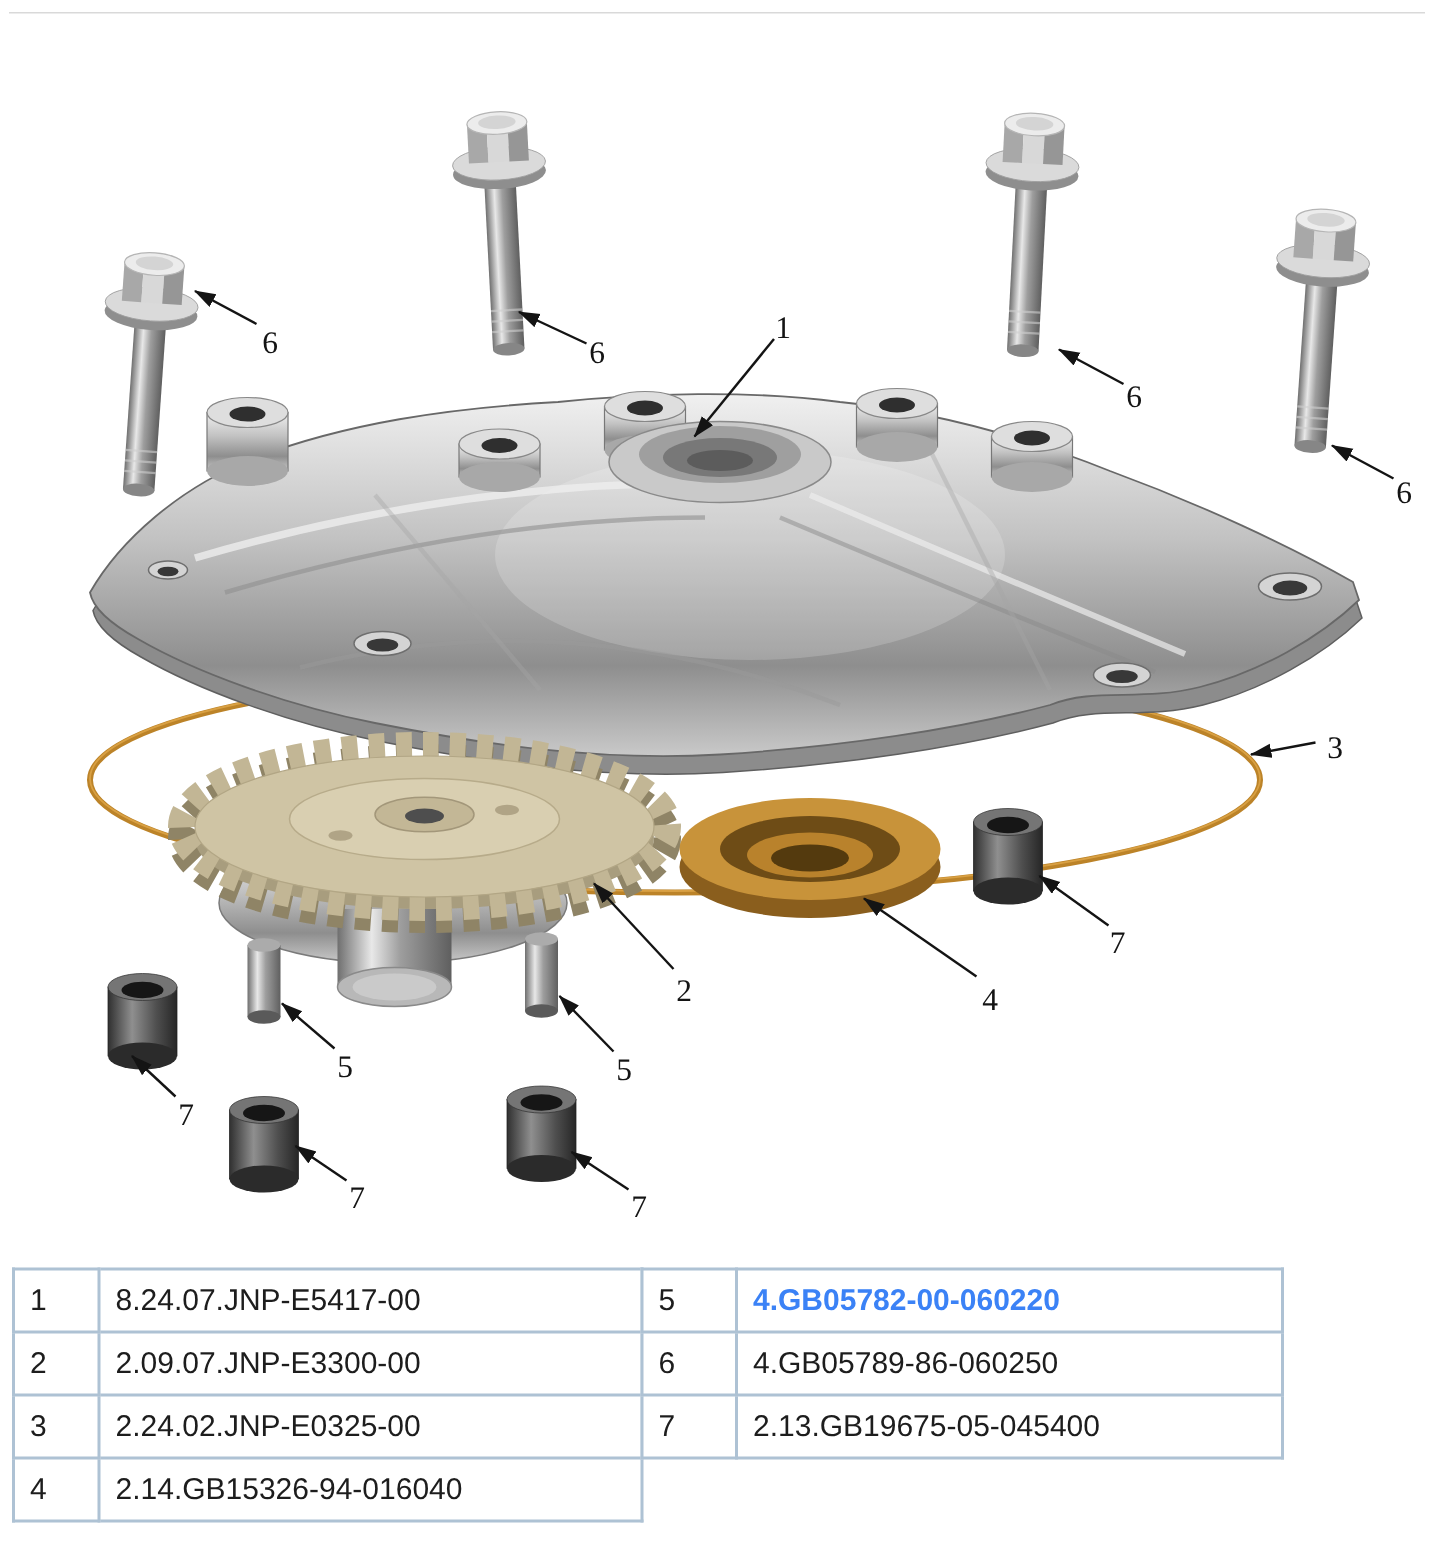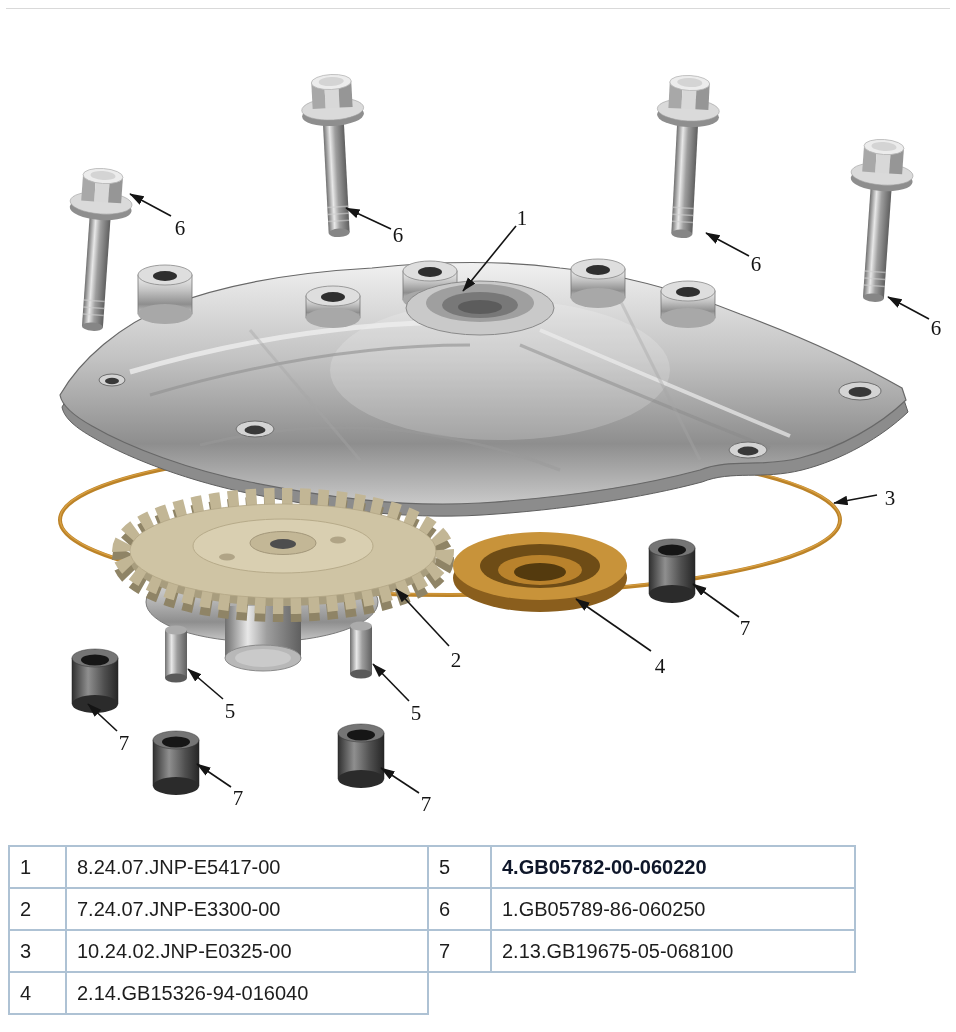--- a/index.html
+++ b/index.html
@@ -11,21 +11,21 @@
   .callout { font-family:"Liberation Serif",serif; font-size:21px; fill:#141414; }
   .parts-table { position:absolute; border-collapse:collapse; table-layout:fixed; background:#fff; }
   .parts-table td {
     border:2px solid #aec2d4;
     font-size:20px; color:#1d1d1d;
     padding:0 10px; height:42px;
     vertical-align:middle; white-space:nowrap; overflow:hidden;
   }
   .parts-table.left  { left:8px;   top:845px; width:421px; }
   .parts-table.right { left:427px; top:845px; width:429px; }
-  td.pn.bold { font-weight:bold; color:#0f172a; }
+  td.pn.bold { font-weight:bold; color:#3b82f6; }
 </style>
 </head>
 <body>
 
 <div class="page">
 
   <div class="top-rule"></div>
 
   <svg class="diagram" width="956" height="830" viewBox="0 0 956 830">
     <defs>
@@ -247,47 +247,47 @@
         <col style="width:57px">
         <col>
       </colgroup>
     <tbody>
       <tr>
         <td class="ref">1</td>
         <td class="pn">8.24.07.JNP-E5417-00</td>
       </tr>
       <tr>
         <td class="ref">2</td>
-        <td class="pn">7.24.07.JNP-E3300-00</td>
+        <td class="pn">2.09.07.JNP-E3300-00</td>
       </tr>
       <tr>
         <td class="ref">3</td>
-        <td class="pn">10.24.02.JNP-E0325-00</td>
+        <td class="pn">2.24.02.JNP-E0325-00</td>
       </tr>
       <tr>
         <td class="ref">4</td>
         <td class="pn">2.14.GB15326-94-016040</td>
       </tr>
     </tbody>
   </table>
 
   <table class="parts-table right">
     <colgroup>
         <col style="width:63px">
         <col>
       </colgroup>
     <tbody>
       <tr>
         <td class="ref">5</td>
         <td class="pn bold">4.GB05782-00-060220</td>
       </tr>
       <tr>
         <td class="ref">6</td>
-        <td class="pn">1.GB05789-86-060250</td>
+        <td class="pn">4.GB05789-86-060250</td>
       </tr>
       <tr>
         <td class="ref">7</td>
-        <td class="pn">2.13.GB19675-05-068100</td>
+        <td class="pn">2.13.GB19675-05-045400</td>
       </tr>
     </tbody>
   </table>
 
 </div>
 
 </body></html>

